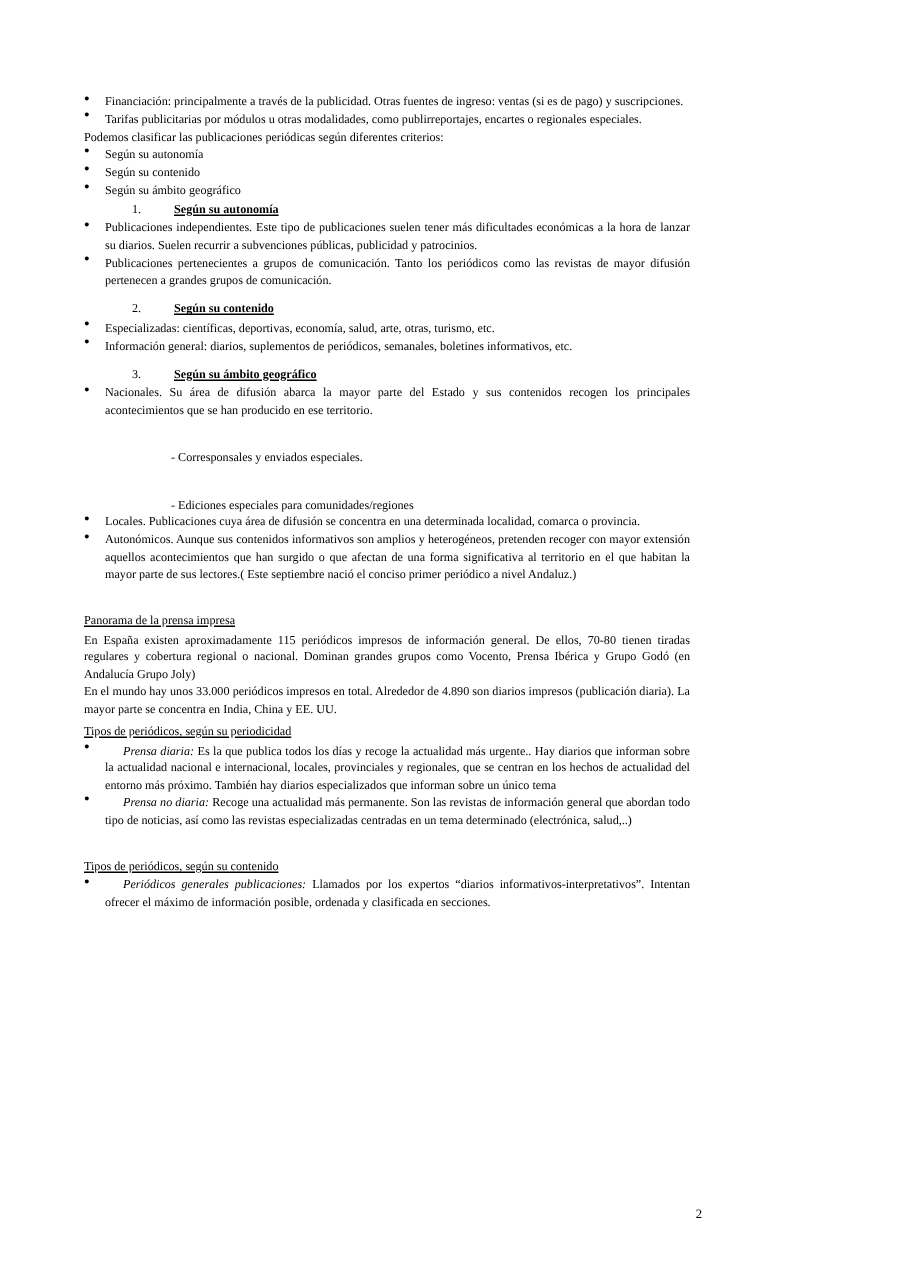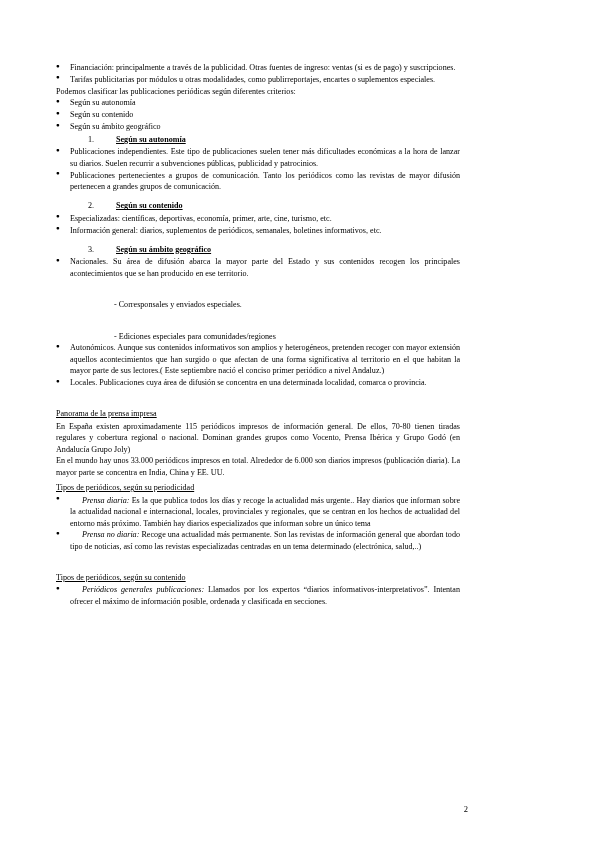--- a/index.html
+++ b/index.html
@@ -81,21 +81,21 @@
     font-size: 8.5px;
   }
 </style>
 </head>
 <body>
 
 <div class="page">
 
   <ul class="bullets indent1 txt">
     <li>Financiación: principalmente a través de la publicidad. Otras fuentes de ingreso: ventas (si es de pago) y suscripciones.</li>
-    <li>Tarifas publicitarias por módulos u otras modalidades, como publirreportajes, encartes o suplementos especiales.</li>
+    <li>Tarifas publicitarias por módulos u otras modalidades, como publirreportajes, encartes o regionales especiales.</li>
   </ul>
 
   <p class="txt body-para">Podemos clasificar las publicaciones periódicas según diferentes criterios:</p>
 
   <ul class="bullets indent1 txt">
     <li>Según su autonomía</li>
     <li>Según su contenido</li>
     <li>Según su ámbito geográfico</li>
   </ul>
 
@@ -108,46 +108,46 @@
     <li>Publicaciones pertenecientes a grupos de comunicación. Tanto los periódicos como las revistas de mayor difusión pertenecen a grandes grupos de comunicación.</li>
   </ul>
 
   <div class="spacer-sm"></div>
 
   <div class="txt numhead indent2">
     <span class="num">2.</span><span style="text-decoration: underline;">Según su contenido</span>
   </div>
 
   <ul class="bullets indent1 txt">
-    <li>Especializadas: científicas, deportivas, economía, primer, arte, cine, turismo, etc.</li>
+    <li>Especializadas: científicas, deportivas, economía, salud, arte, otras, turismo, etc.</li>
     <li>Información general: diarios, suplementos de periódicos, semanales, boletines informativos, etc.</li>
   </ul>
 
   <div class="spacer-sm"></div>
 
   <div class="txt numhead indent2">
     <span class="num">3.</span><span style="text-decoration: underline;">Según su ámbito geográfico</span>
   </div>
 
   <ul class="bullets indent1 txt">
     <li>Nacionales. Su área de difusión abarca la mayor parte del Estado y sus contenidos recogen los principales acontecimientos que se han producido en ese territorio.</li>
   </ul>
   <div class="txt indent3">- Corresponsales y enviados especiales.</div>
   <div class="txt indent3">- Ediciones especiales para comunidades/regiones</div>
 
   <ul class="bullets indent1 txt">
+    <li>Locales. Publicaciones cuya área de difusión se concentra en una determinada localidad, comarca o provincia.</li>
     <li>Autonómicos. Aunque sus contenidos informativos son amplios y heterogéneos, pretenden recoger con mayor extensión aquellos acontecimientos que han surgido o que afectan de una forma significativa al territorio en el que habitan la mayor parte de sus lectores.( Este septiembre nació el conciso primer periódico a nivel Andaluz.)</li>
-    <li>Locales. Publicaciones cuya área de difusión se concentra en una determinada localidad, comarca o provincia.</li>
   </ul>
 
   <div class="spacer-md"></div>
 
   <div class="txt sec-title">Panorama de la prensa impresa</div>
   <p class="txt body-para">En España existen aproximadamente 115 periódicos impresos de información general. De ellos, 70-80 tienen tiradas regulares y cobertura regional o nacional. Dominan grandes grupos como Vocento, Prensa Ibérica y Grupo Godó (en Andalucía Grupo Joly)</p>
-  <p class="txt body-para">En el mundo hay unos 33.000 periódicos impresos en total. Alrededor de 6.000 son diarios impresos (publicación diaria). La mayor parte se concentra en India, China y EE. UU.</p>
+  <p class="txt body-para">En el mundo hay unos 33.000 periódicos impresos en total. Alrededor de 4.890 son diarios impresos (publicación diaria). La mayor parte se concentra en India, China y EE. UU.</p>
 
   <div class="txt sec-title" style="margin-top:4px;">Tipos de periódicos, según su periodicidad</div>
 
   <ul class="bullets indent1 txt">
     <li>
       <span class="italic">Prensa diaria:</span><span> Es la que publica todos los días y recoge la actualidad más urgente.. Hay diarios que informan sobre la actualidad nacional e internacional, locales, provinciales y regionales, que se centran en los hechos de actualidad del entorno más próximo. También hay diarios especializados que informan sobre un único tema</span>
     </li>
     <li>
       <span class="italic">Prensa no diaria:</span><span> Recoge una actualidad más permanente. Son las revistas de información general que abordan todo tipo de noticias, así como las revistas especializadas centradas en un tema determinado (electrónica, salud,..)</span>
     </li>

